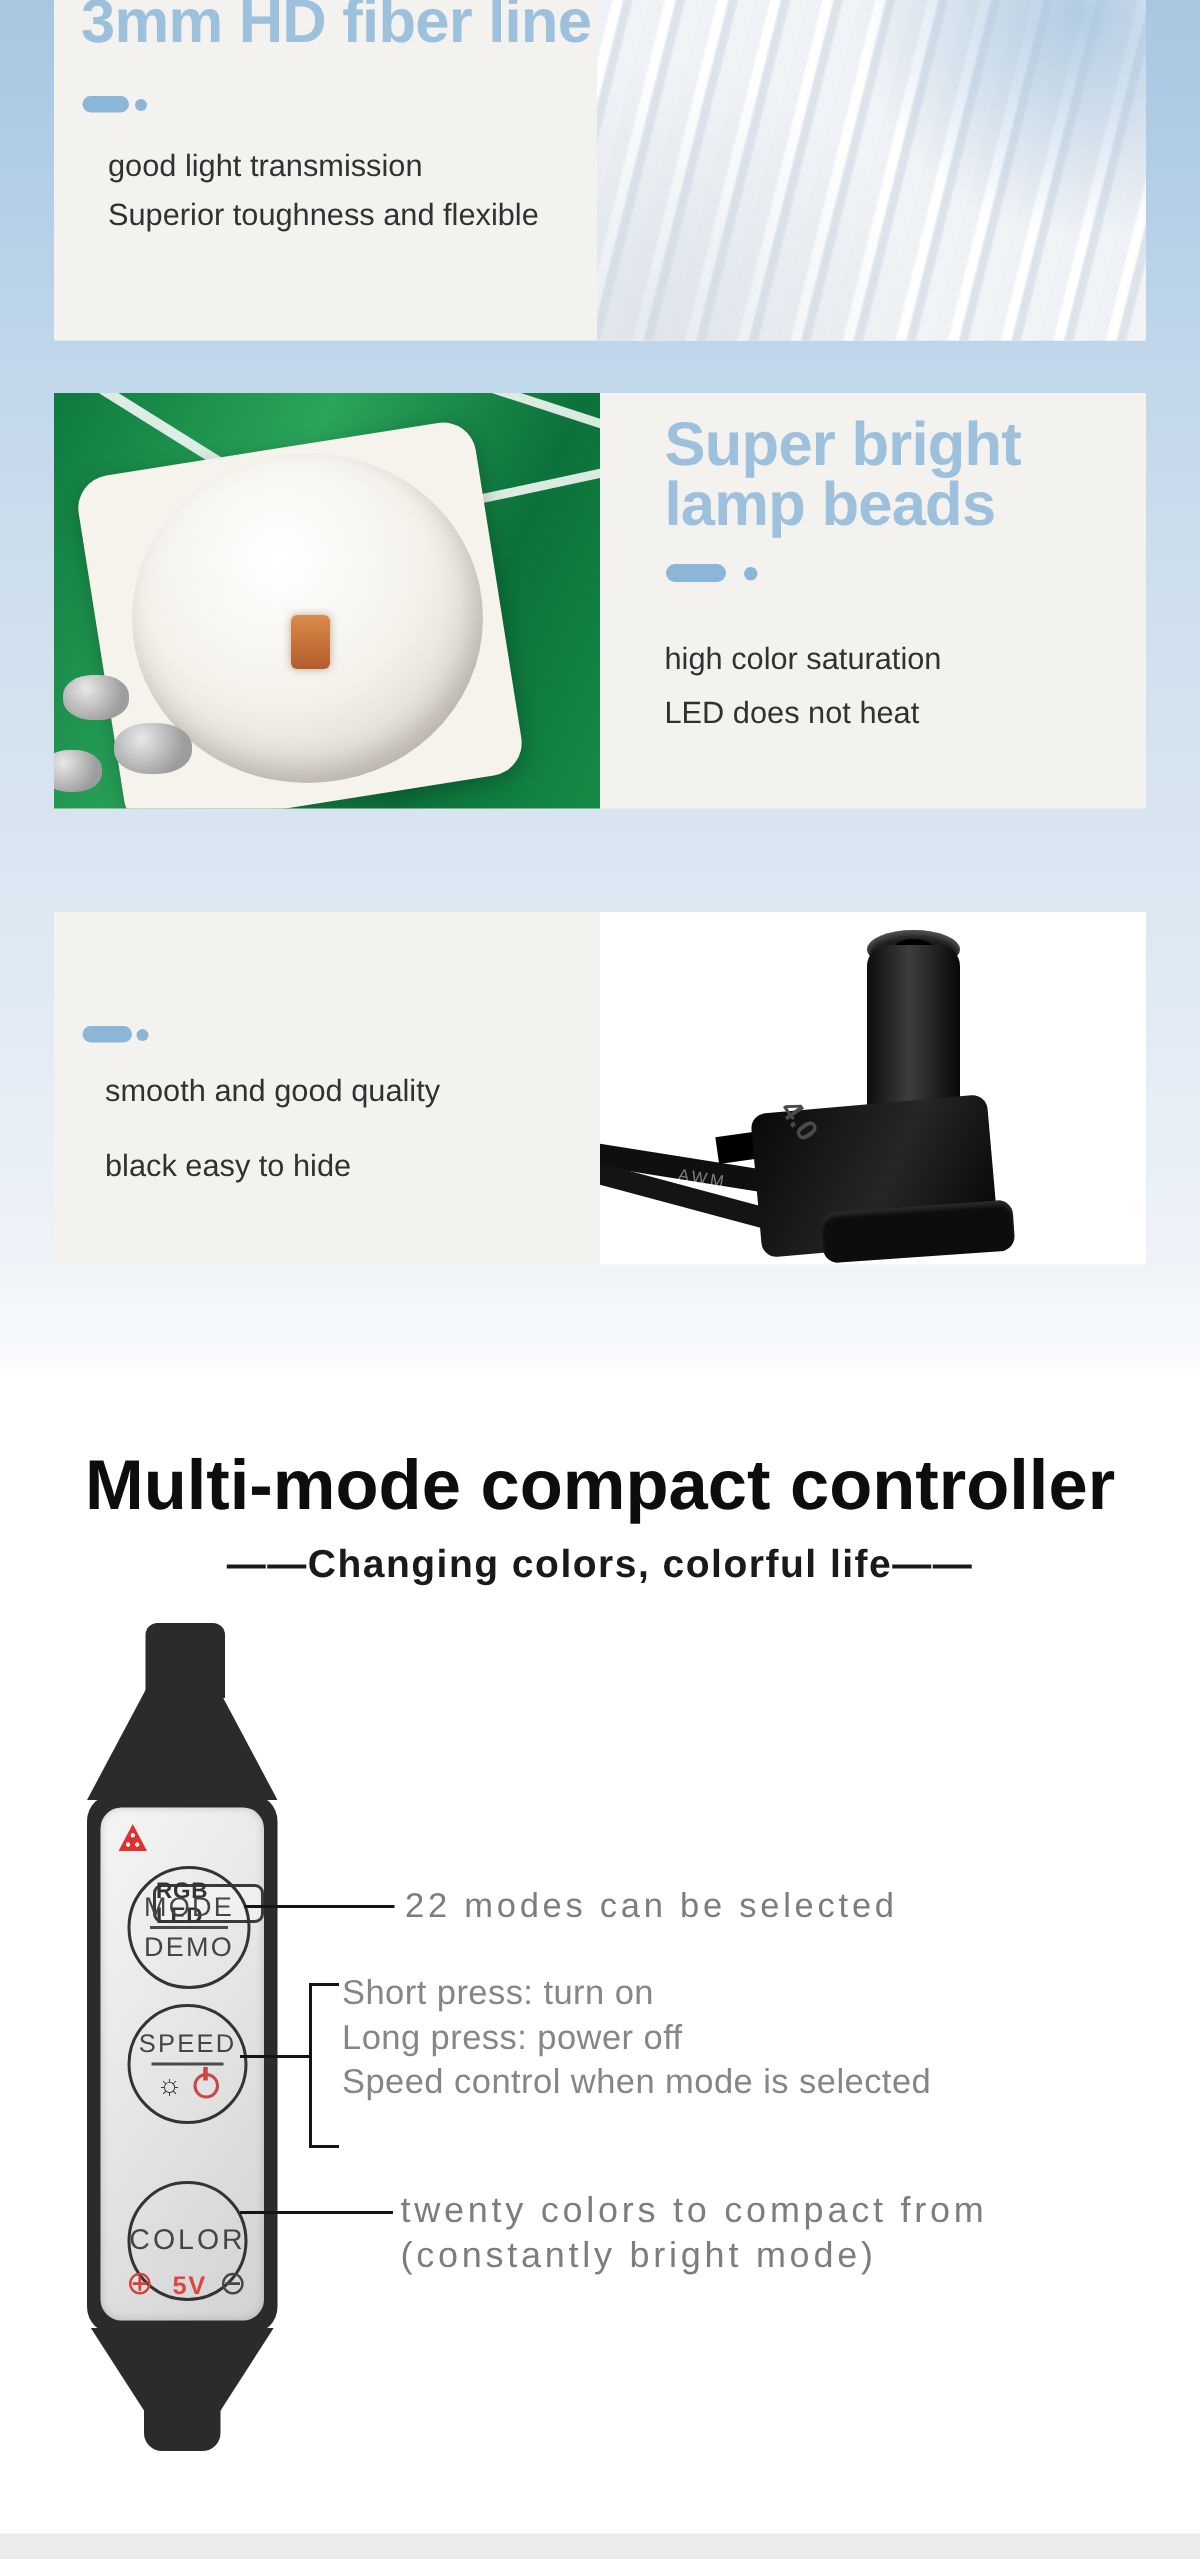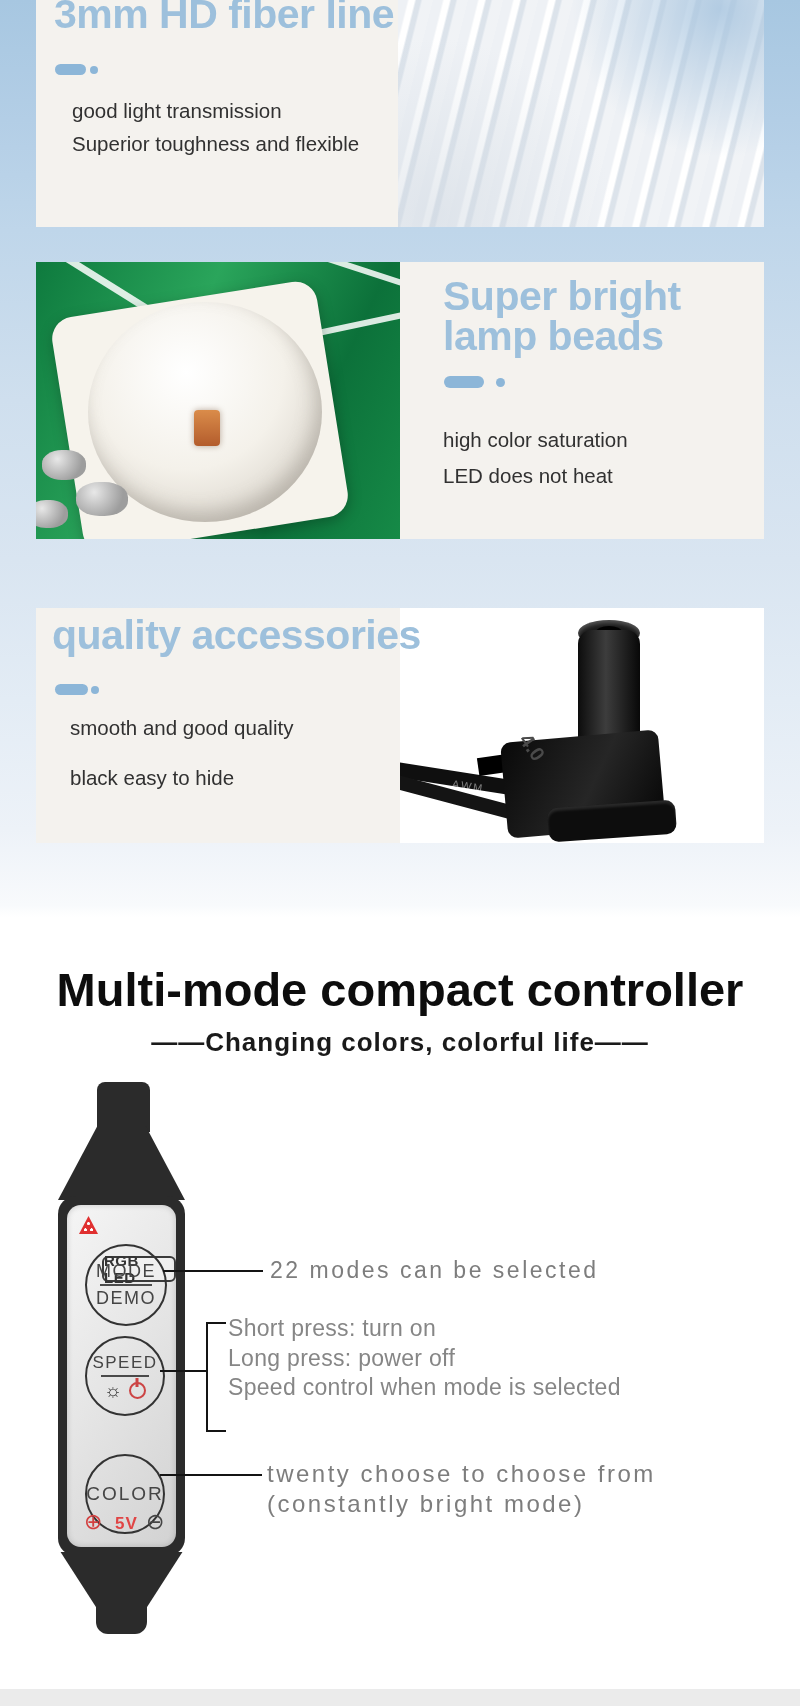--- a/index.html
+++ b/index.html
@@ -127,21 +127,20 @@
       <div class="conn-cable2"></div>
       <div class="cable-mark">AWM</div>
       <div class="conn-barrel-top"></div>
       <div class="conn-hole"></div>
       <div class="conn-barrel"></div>
       <div class="conn-notch"></div>
       <div class="conn-body"></div>
       <div class="conn-mark">4.0</div>
       <div class="conn-clamp"></div>
     </div>
-    <div class="abs card-title" style="left:16px;top:4px;">quality accessories</div>
     <div class="abs accent-pill" style="left:19px;top:76px;width:33px;height:11px;"></div>
     <div class="abs accent-dot" style="left:55px;top:78px;width:8px;height:8px;"></div>
     <div class="abs card-body" style="left:34px;top:108px;">smooth and good quality</div>
     <div class="abs card-body" style="left:34px;top:158px;">black easy to hide</div>
   </div>
 
   <div class="abs big-title" style="left:0;top:962px;">Multi-mode compact controller</div>
   <div class="abs sub-title" style="left:0;top:1027px;">——Changing colors, colorful life——</div>
 
   <div class="abs ctrl-black" style="left:97px;top:1082px;width:53px;height:50px;border-radius:8px 8px 0 0;"></div>
@@ -189,19 +188,19 @@
 
   <div class="abs anno-big" style="left:270px;top:1257px;">22 modes can be selected</div>
 
   <div class="abs anno-block" style="left:228px;top:1314px;">
     <div>Short press: turn on</div>
     <div>Long press: power off</div>
     <div>Speed control when mode is selected</div>
   </div>
 
   <div class="abs anno-big" style="left:267px;top:1459px;line-height:30px;font-size:24px;">
-    <div>twenty choose to choose from</div>
+    <div>twenty colors to compact from</div>
     <div>(constantly bright mode)</div>
   </div>
 
   <div class="abs bottom-strip" style="left:0;top:1689px;width:800px;height:17px;"></div>
 
 </div>
 
 </body></html>

